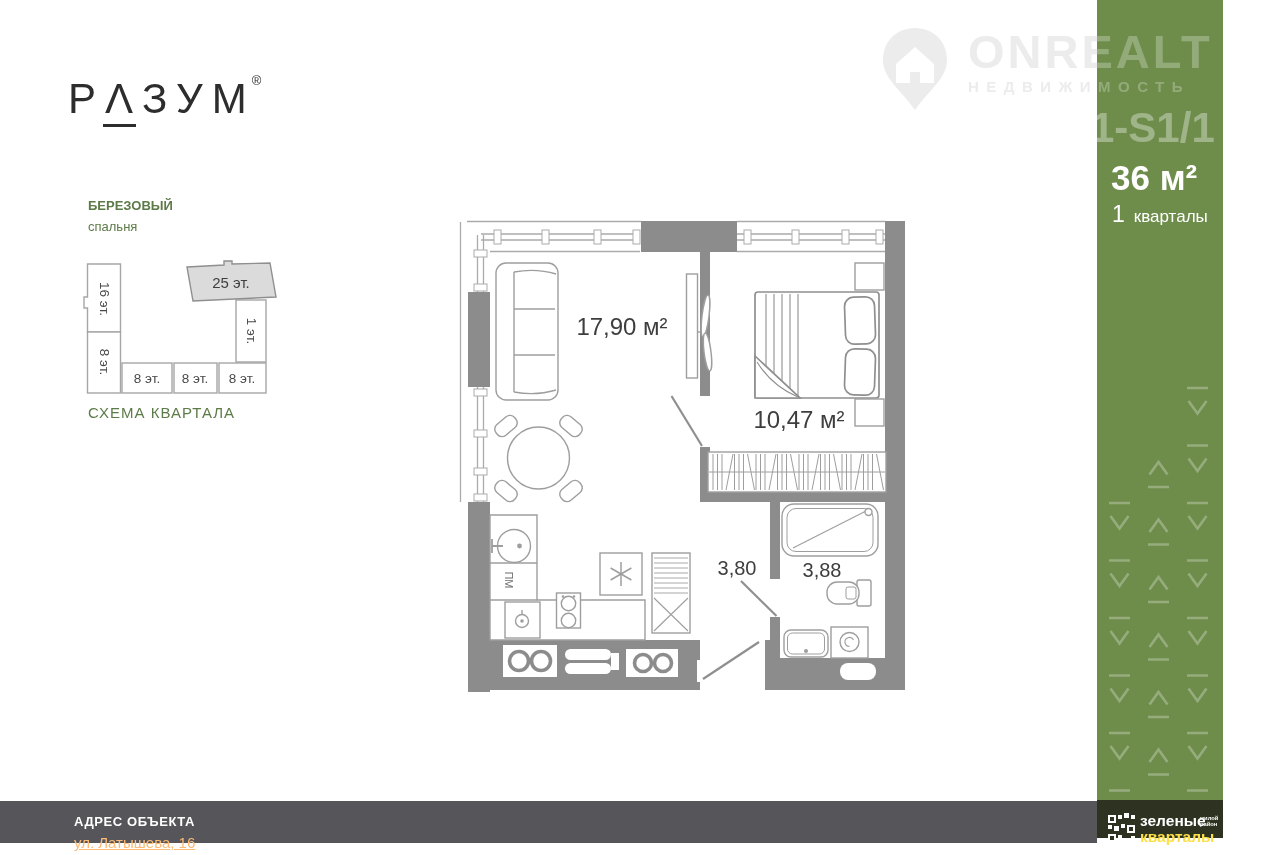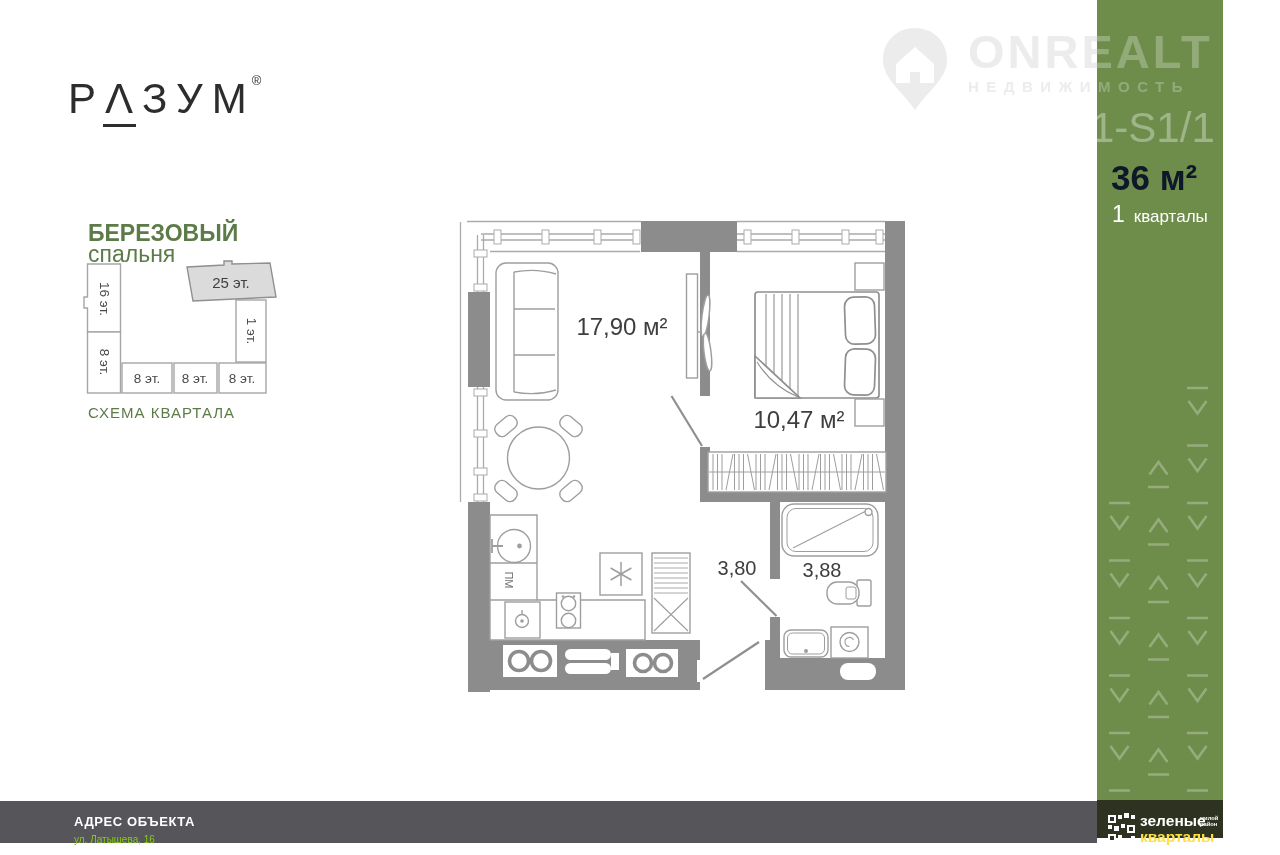--- a/index.html
+++ b/index.html
@@ -12,48 +12,48 @@
   .brand-logo {
     position:absolute; left:68px; top:74px; font-size:42px; font-weight:400;
     letter-spacing:9px; color:#2d2d2d; line-height:1;
   }
   .brand-logo .la { position:relative; display:inline-block; }
   .brand-logo .la i {
     position:absolute; left:-2px; right:6px; bottom:-7px; height:3px; background:#2d2d2d;
   }
   .brand-logo sup { font-size:13px; letter-spacing:0; vertical-align:28px; margin-left:-4px; }
   
-  .district { position:absolute; left:88px; top:223px; color:#5d7b48; line-height:21px; font-size:23px; }
+  .district { position:absolute; left:88px; top:195px; color:#5d7b48; line-height:21px; font-size:13px; }
   .district b { font-weight:700; }
   .schema-caption {
     position:absolute; left:88px; top:404px; color:#5d7b48; font-size:15px;
     letter-spacing:1px; font-weight:400;
   }
   svg text { font-family:"Liberation Sans", sans-serif; }
   
   .watermark { position:absolute; left:880px; top:24px; width:400px; color:#ececec; }
   .watermark .wm-icon { position:absolute; left:0; top:2px; }
   .wm-text { position:absolute; left:88px; top:4px; white-space:nowrap; }
   .wm-brand { font-size:47px; font-weight:700; letter-spacing:3px; line-height:1; }
   .wm-sub { font-size:15px; font-weight:700; letter-spacing:7.5px; margin-top:3px; }
   .green-panel .watermark { color:rgba(255,255,255,0.26); }
   
   .green-panel { position:absolute; left:1097px; top:0; width:126px; height:800px; overflow:hidden; }
   .unit-code {
-    position:absolute; left:-6px; top:104px; font-size:42px; font-weight:400;
+    position:absolute; left:-6px; top:104px; font-size:42px; font-weight:700;
     color:rgba(255,255,255,0.34); white-space:nowrap; letter-spacing:0;
   }
-  .unit-area { position:absolute; left:14px; top:158px; font-size:35px; font-weight:700; color:#0f172a; }
+  .unit-area { position:absolute; left:14px; top:158px; font-size:35px; font-weight:700; color:#ffffff; }
   .unit-rooms { position:absolute; left:15px; top:201px; color:#fff; }
   .unit-rooms .num { font-size:23px; font-weight:400; }
   .unit-rooms .lbl { font-size:17px; margin-left:9px; }
   
   .footer-bar { position:absolute; left:0; top:801px; width:1097px; height:42px; }
   .footer-label { position:absolute; left:74px; top:13px; color:#fff; font-size:13px; font-weight:700; letter-spacing:0.6px; }
-  .footer-value { position:absolute; left:74px; top:33px; color:#84cc16; font-size:10px; }
+  .footer-value { position:absolute; left:74px; top:33px; color:#fdba74; font-size:15px;text-decoration:underline; }
   .dev-block { position:absolute; left:1097px; top:800px; width:126px; height:38px; }
   .dev-qr { position:absolute; left:11px; top:13px; }
   .dev-t1 { position:absolute; left:43px; top:13px; color:#fff; font-size:15.5px; font-weight:700; line-height:15px; }
   .dev-t2 { position:absolute; left:43px; top:28px; color:#fde047; font-size:15.5px; font-weight:700; }
   .dev-tags { position:absolute; left:103px; top:15px; color:#fff; font-size:5.8px; font-weight:700; line-height:6px; }
 </style>
 </head>
 <body>
 
 <div class="page">

